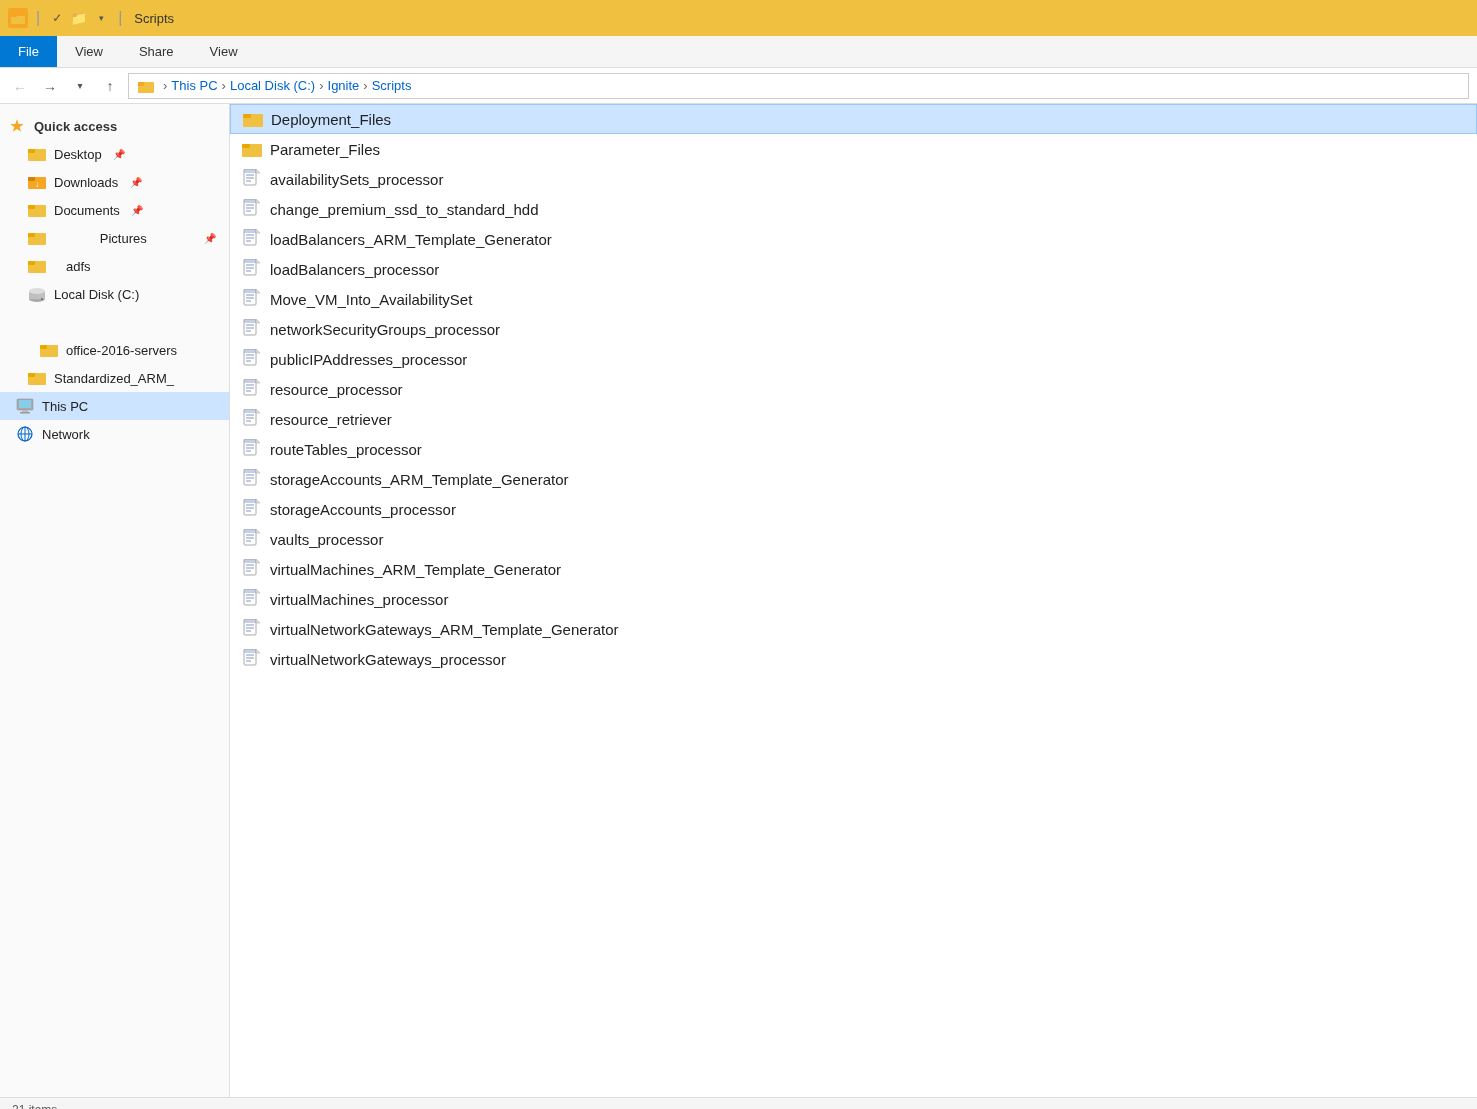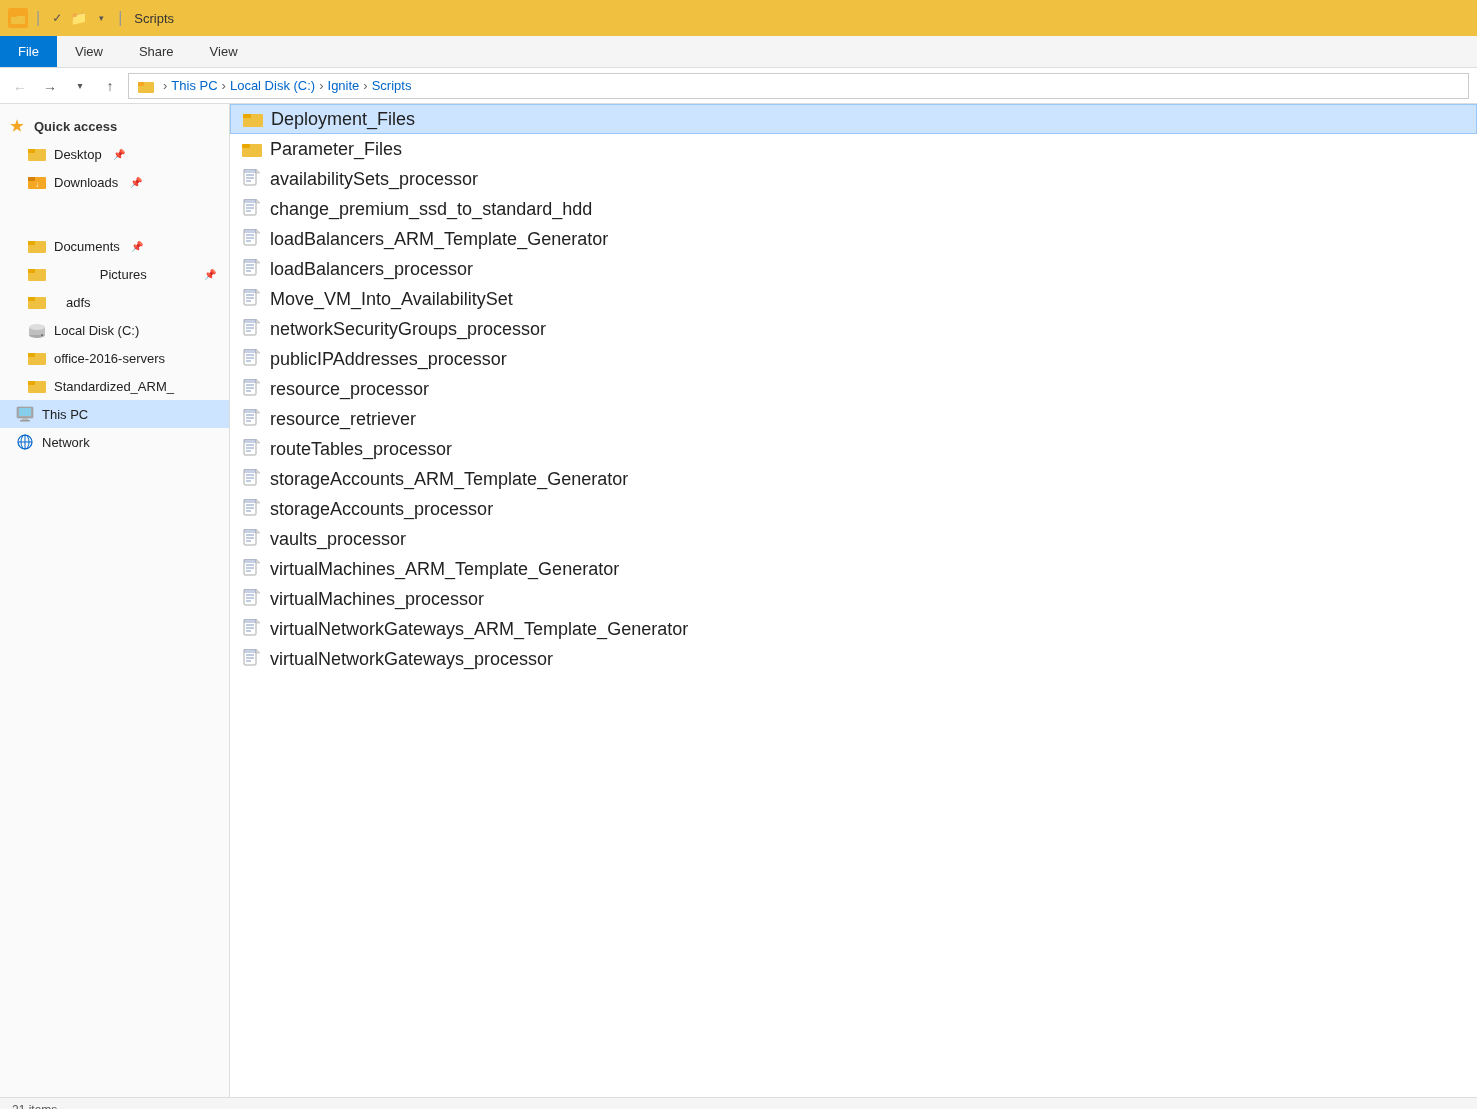--- a/index.html
+++ b/index.html
@@ -151,21 +151,21 @@
     .file-row {
       display: flex;
       align-items: center;
       padding: 3px 12px;
       cursor: pointer;
       height: 30px;
       gap: 8px;
     }
     .file-row.selected { background: #cce4ff; border: 1px solid #99c8f7; }
     .file-name {
-      font-size: 18px;
+      font-size: 15px;
       color: #222;
     }
     .folder-row .file-icon { color: #f0c040; }
     .script-row .file-icon { color: #888; }
     .file-icon {
       width: 20px; height: 20px;
       display: flex; align-items: center; justify-content: center;
       flex-shrink: 0;
       font-size: 16px;
     }
@@ -265,21 +265,21 @@
         <svg width="18" height="16" viewBox="0 0 18 16">
           <rect x="0" y="3" width="18" height="12" rx="1" fill="#f5a623"></rect>
           <rect x="0" y="3" width="7" height="4" rx="1" fill="#d4820a"></rect>
           <text x="9" y="13" text-anchor="middle" font-size="8" fill="white">↓</text>
         </svg>
       </div>
       <span>Downloads</span>
       <span class="pin-icon">📌</span>
     </div>
 
-    <div class="sidebar-item" style="padding-left:28px;margin-top:36px;">
+    <div class="sidebar-item" style="padding-left:28px;">
       <div class="sidebar-icon">
         <svg width="18" height="16" viewBox="0 0 18 16">
           <rect x="0" y="3" width="18" height="12" rx="1" fill="#f0c040"></rect>
           <rect x="0" y="3" width="7" height="4" rx="1" fill="#e8a800"></rect>
         </svg>
       </div>
       <span>Documents</span>
       <span class="pin-icon">📌</span>
     </div>
 
@@ -309,21 +309,21 @@
         <svg width="18" height="16" viewBox="0 0 18 16">
           <ellipse cx="9" cy="13" rx="8" ry="3" fill="#aaa"></ellipse>
           <rect x="1" y="5" width="16" height="8" fill="#c0c0c0"></rect>
           <ellipse cx="9" cy="5" rx="8" ry="3" fill="#ddd"></ellipse>
           <circle cx="14" cy="13" r="1" fill="#666"></circle>
         </svg>
       </div>
       <span>Local Disk (C:)</span>
     </div>
 
-    <div class="sidebar-item" style="padding-left:28px;">
+    <div class="sidebar-item" style="padding-left:40px;margin-top:28px;">
       <div class="sidebar-icon">
         <svg width="18" height="16" viewBox="0 0 18 16">
           <rect x="0" y="3" width="18" height="12" rx="1" fill="#f0c040"></rect>
           <rect x="0" y="3" width="7" height="4" rx="1" fill="#e8a800"></rect>
         </svg>
       </div>
       <span>office-2016-servers</span>
     </div>
 
     <div class="sidebar-item" style="padding-left:28px;">

